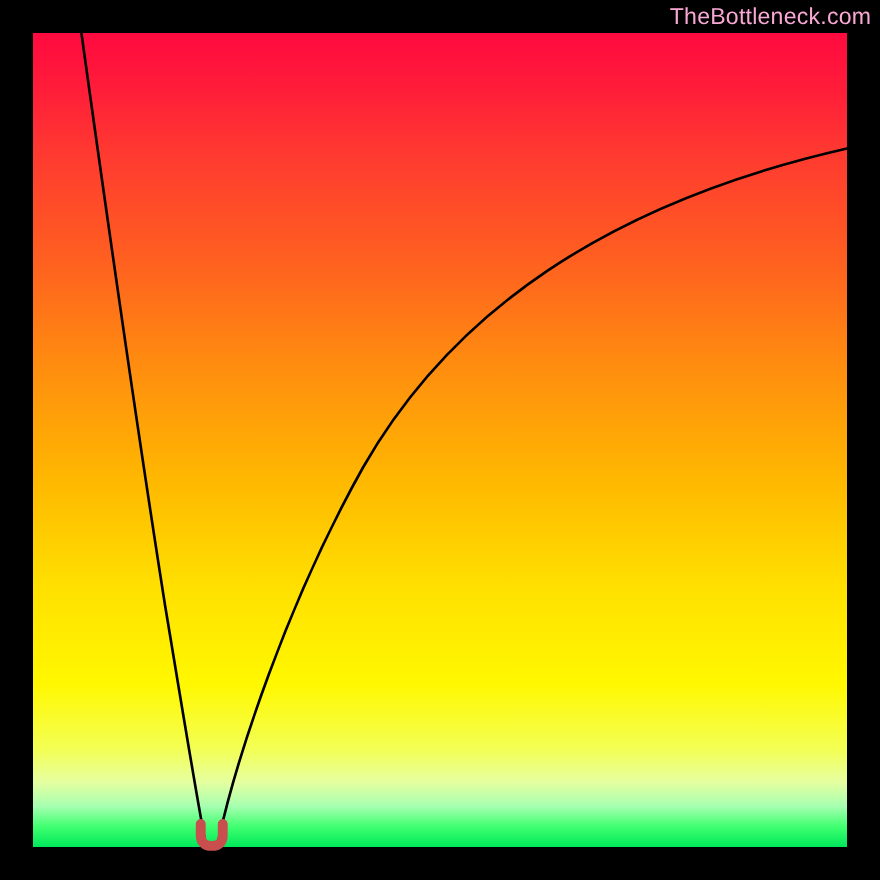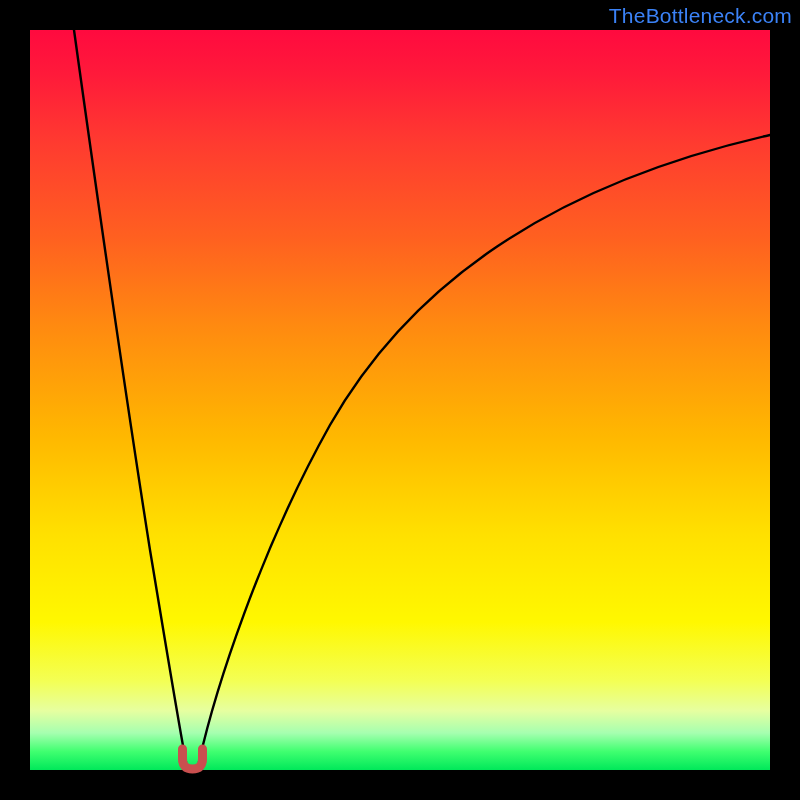--- a/index.html
+++ b/index.html
@@ -40,21 +40,21 @@
       #e6ffa0 92%,
       #a6ffb0 95%,
       #40ff70 97.5%,
       #00e85a 100%
     );
   }
   .watermark {
     position: absolute;
     top: 4px;
     right: 8px;
-    color: #3b82f6;
+    color: #f9a8d4;
     font-size: 21px;
     letter-spacing: 0.2px;
     font-weight: 400;
     user-select: none;
   }
   svg.curves {
     position: absolute;
     left: 0;
     top: 0;
     width: 740px;

